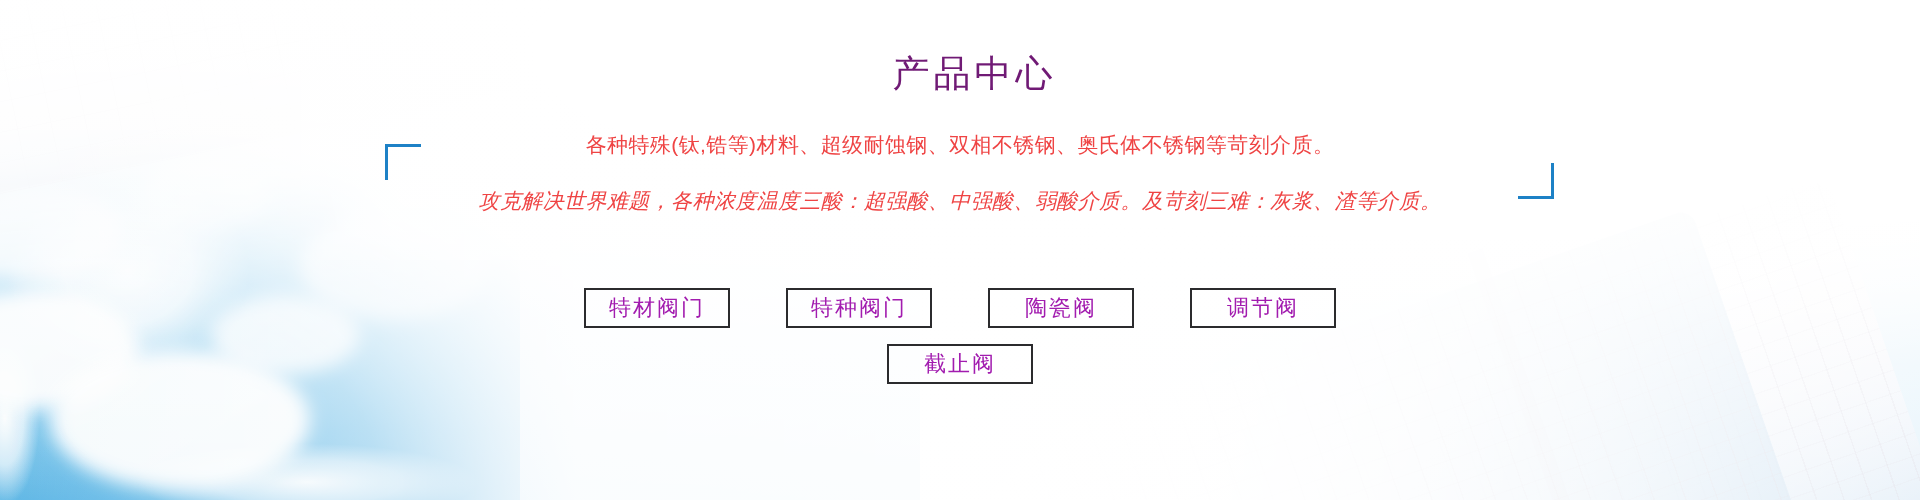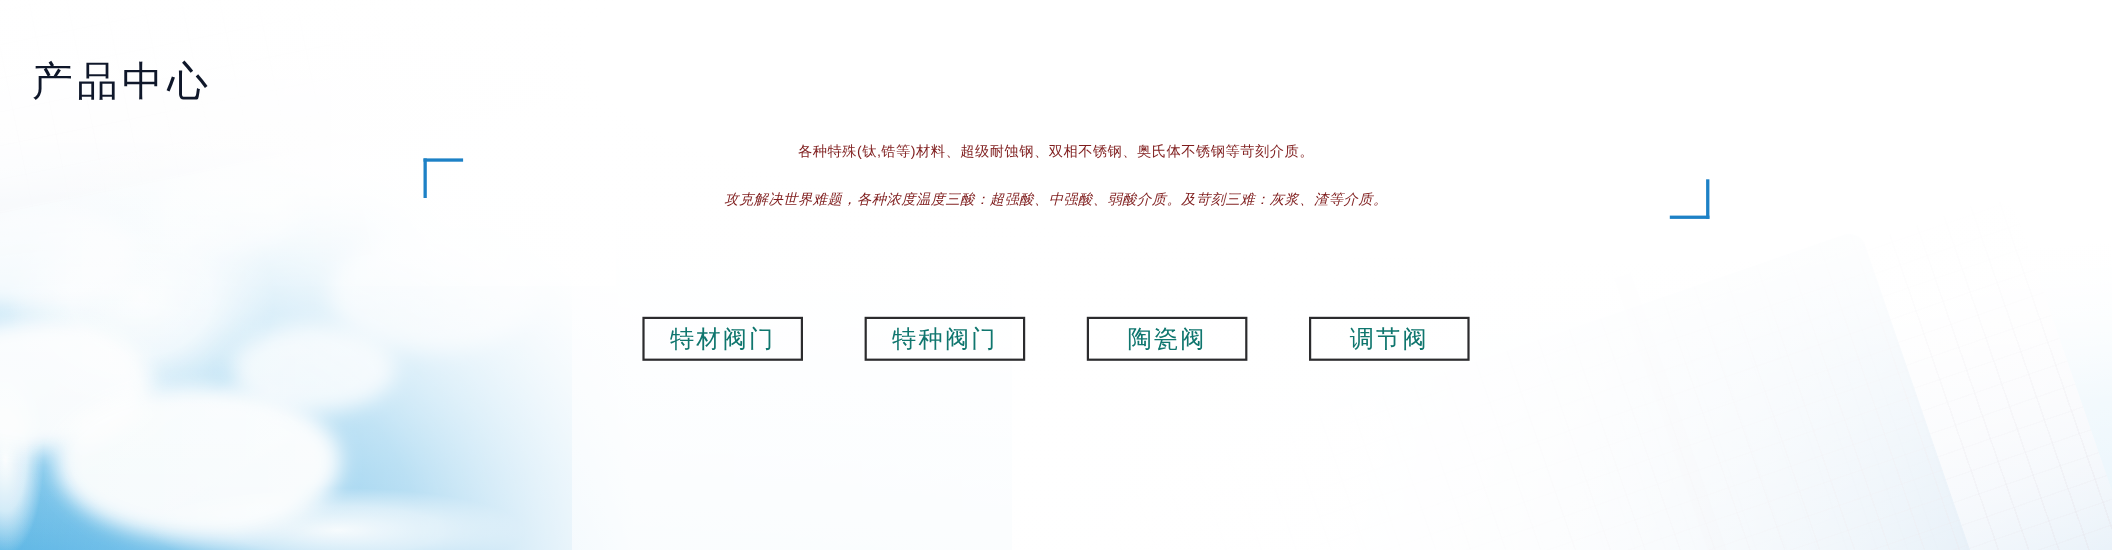--- a/index.html
+++ b/index.html
@@ -117,27 +117,28 @@
       linear-gradient(to left,  rgba(255,255,255,0) 0%, rgba(255,255,255,.20) 40%, rgba(255,255,255,.72) 74%, rgba(255,255,255,.97) 95%),
       linear-gradient(to top,   rgba(255,255,255,0) 0%, rgba(255,255,255,.10) 34%, rgba(255,255,255,.60) 66%, rgba(255,255,255,.96) 92%);
     pointer-events:none;
   }
 
   
   .content{ position:absolute; inset:0; }
 
   .page-title{
     position:absolute; left:0; right:0; top:52px;
+    text-align:center;
     font-size:37px; line-height:1.2; font-weight:400;
-    color:#0f172a; letter-spacing:4px;padding-left:29px;
+    color:#701a75; letter-spacing:4px;padding-left:29px;
   }
 
   .desc-wrap{ position:absolute; left:0; right:0; top:120px; text-align:center; }
   .desc-line{
-    font-size:13px; line-height:1.6; color:#7f1d1d;
+    font-size:21px; line-height:1.6; color:#ef4444;
     letter-spacing:.4px; margin:0 auto;
   }
   .desc-line.l1{ padding:8px 0 0; }
   .desc-line.l2{ padding:22px 0 0;font-style:italic; }
 
   
   .bracket{ position:absolute; width:36px; height:36px; }
   .bracket i{ position:absolute; background:#1d81c6; }
   .bracket.tl{ left:385px; top:144px; }
   .bracket.tl i.h{ left:0; top:0; width:36px; height:3px; }
@@ -150,21 +151,21 @@
   .cat-grid{
     position:absolute; left:0; right:0; top:288px;
     display:flex; flex-direction:column; align-items:center; gap:16px;
   }
   .cat-row{ display:flex; justify-content:center; gap:56px; }
   .cat-btn{
     min-width:146px; height:40px;
     display:flex; align-items:center; justify-content:center;
     border:2px solid #2b2b2d;
     background:transparent;
-    color:#0f766e;
+    color:#a21caf;
     font-size:22px; letter-spacing:2px; font-weight:400;
     padding:0 14px;
     cursor:pointer;
     text-shadow:0 0 3px rgba(255,255,255,.85), 0 0 7px rgba(255,255,255,.6);
     box-shadow:0 0 0 1px rgba(255,255,255,.35);
   }
 </style>
 </head>
 <body>
 
@@ -213,17 +214,18 @@
     </div>
 
     <div class="cat-grid">
       <div class="cat-row">
         <button class="cat-btn">特材阀门</button>
         <button class="cat-btn">特种阀门</button>
         <button class="cat-btn">陶瓷阀</button>
         <button class="cat-btn">调节阀</button>
       </div>
       <div class="cat-row">
+        <button class="cat-btn">截止阀</button>
       </div>
     </div>
 
   </div>
 </div>
 
 </body></html>

